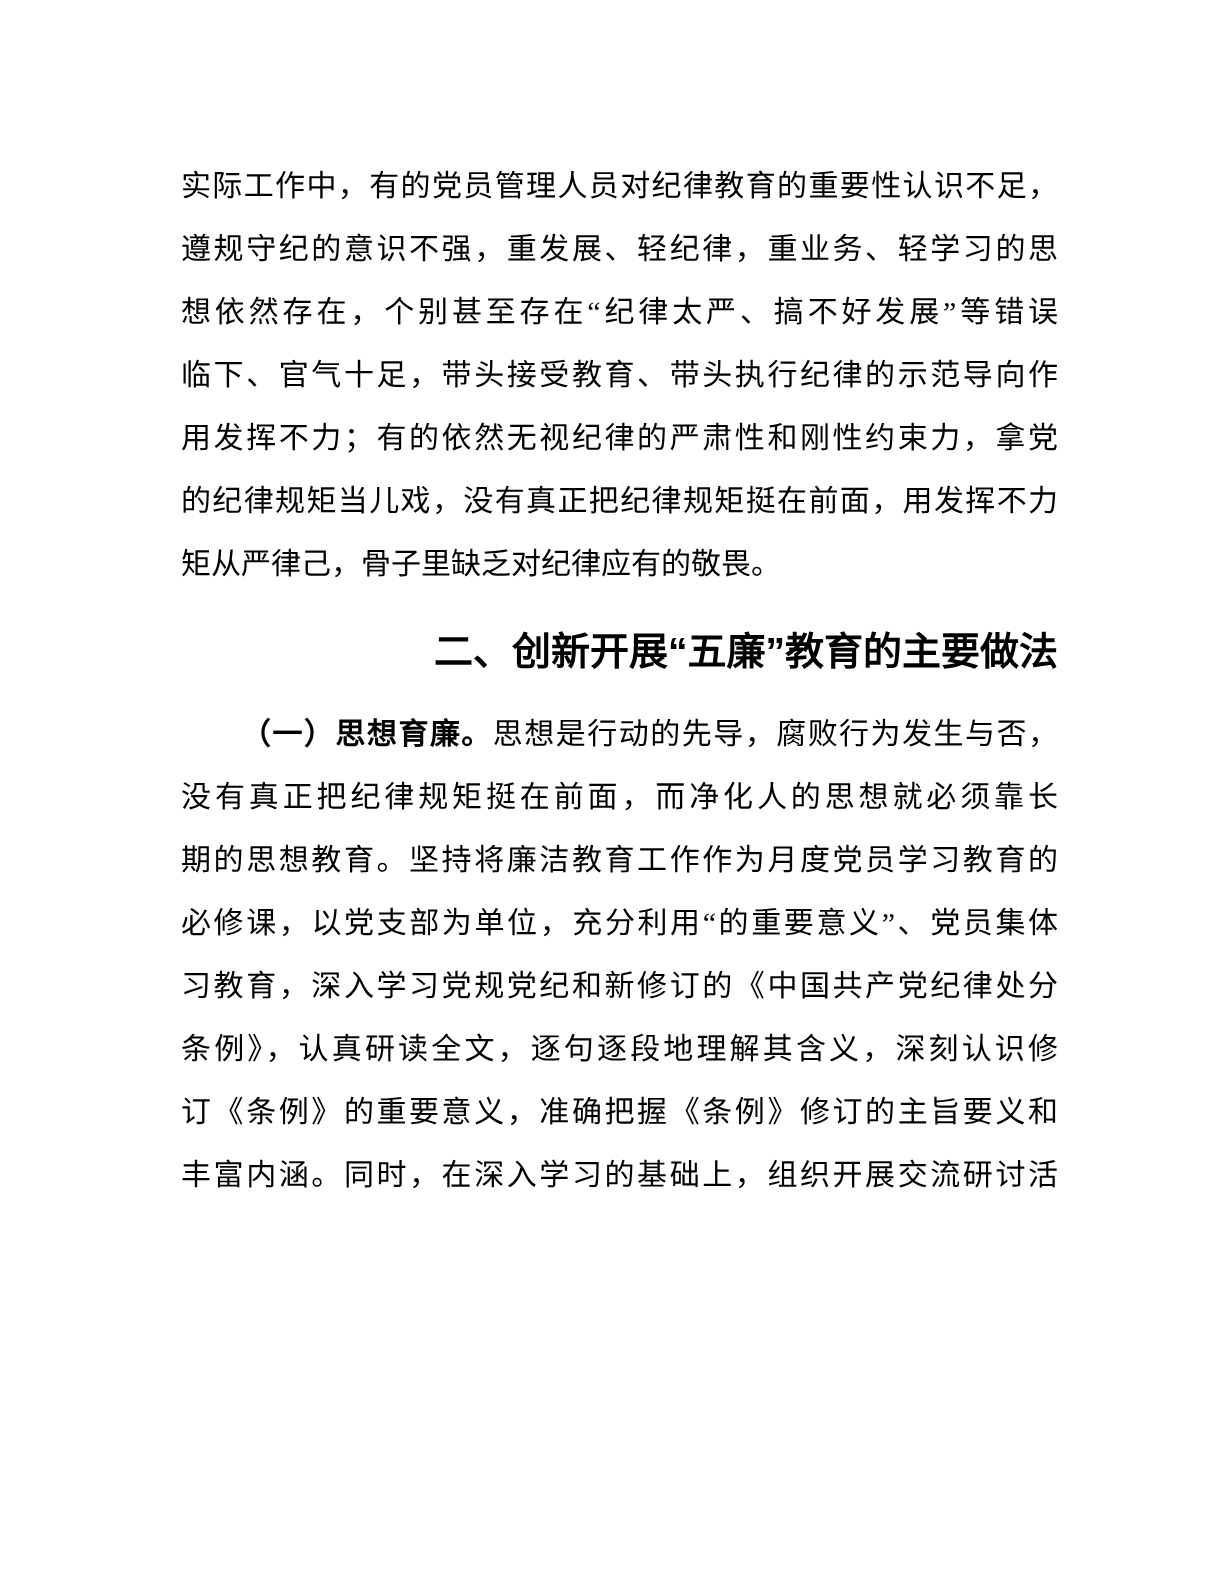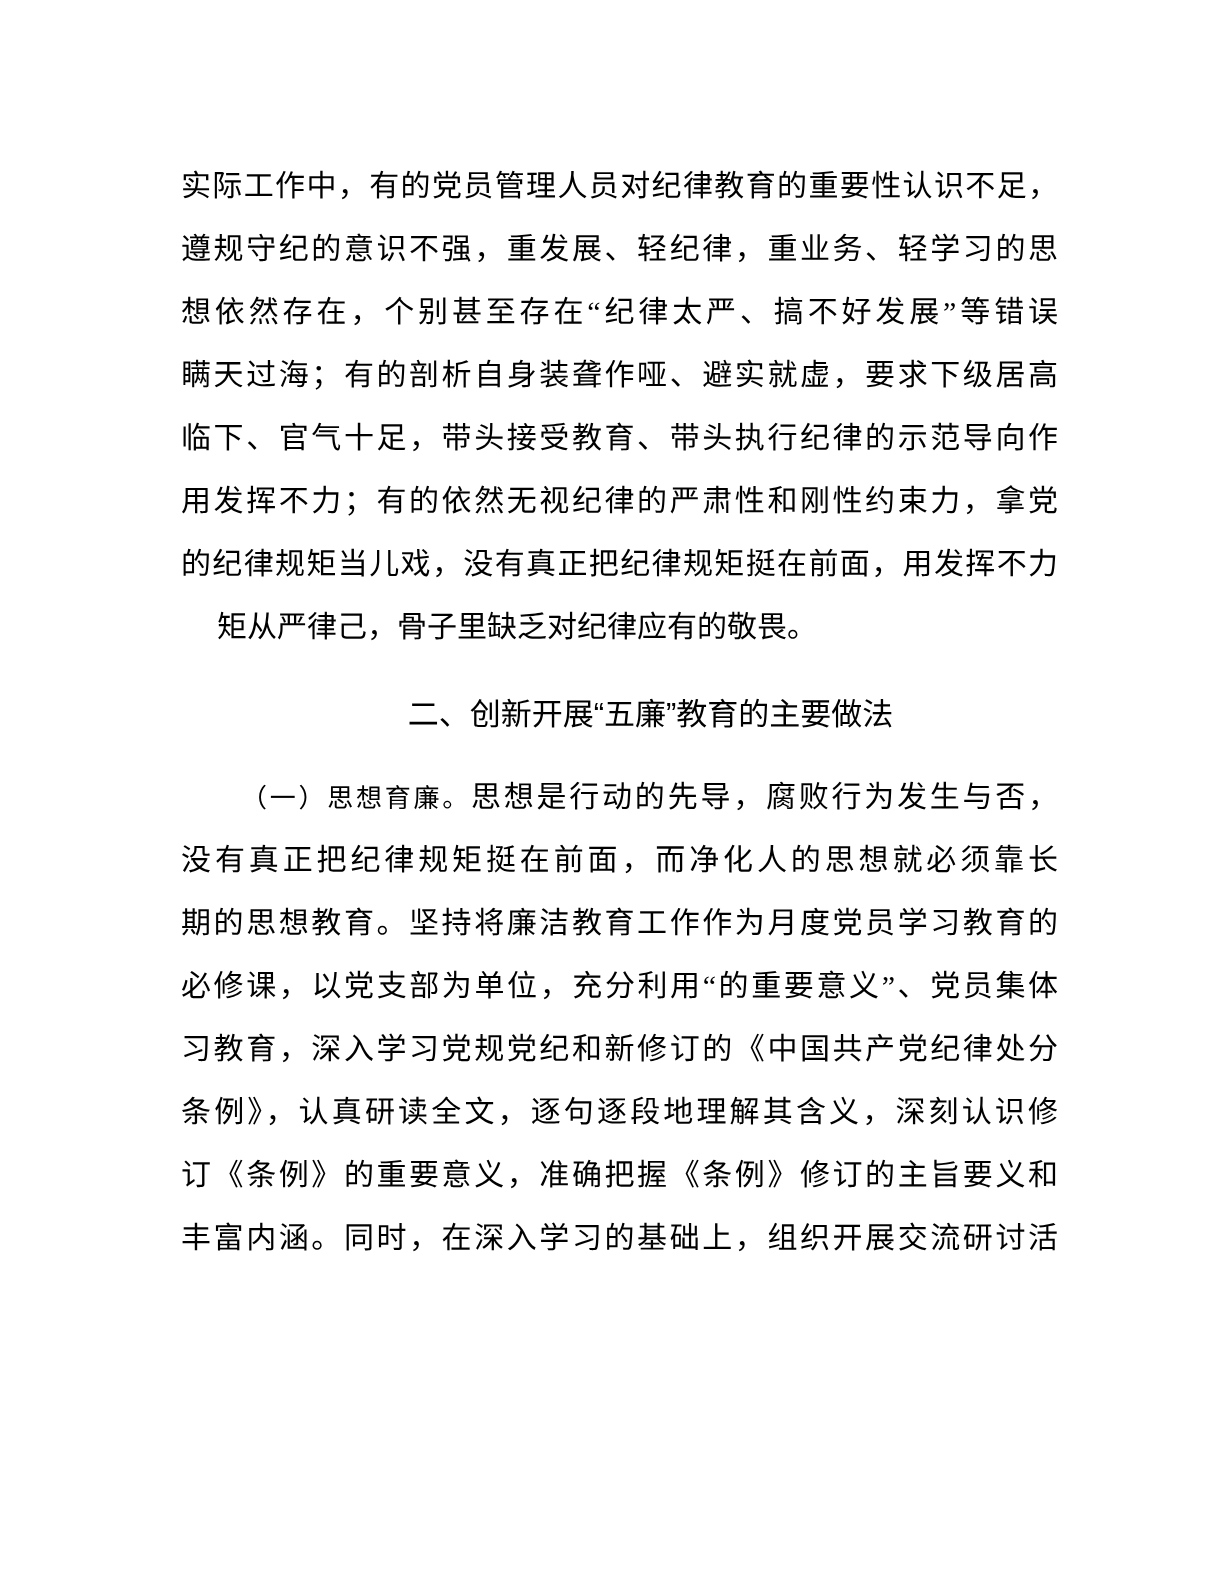--- a/index.html
+++ b/index.html
@@ -34,51 +34,49 @@
     height: 63px;
     text-align: justify;
     text-align-last: justify;
     text-justify: inter-character;
     white-space: nowrap;
     overflow: hidden;
   }
   
   .para.short-end .line-last {
     text-align-last: left;
-    margin-left: 36px;
   }
   .section-heading {
     font-family: "Liberation Sans", "DejaVu Sans", sans-serif;
-    font-weight: normal;
-    font-size: 31px;
+    font-weight: bold;
+    font-size: 39px;
     line-height: 63px;
     margin: 25px 0 19px 0;
     padding-left: 62px;
-    text-align: center;
+    text-align: right;
     white-space: nowrap;
   }
   .first-line {
     padding-left: 60px;
   }
   .lead-bold {
     font-family: "Liberation Sans", "DejaVu Sans", sans-serif;
-    font-weight: normal;
-    font-size: 26px;
+    font-weight: bold;
+    font-size: 30px;
   }
 </style>
 </head>
 <body>
 
 <div class="page body-text">
 
   <div class="para short-end">
       <div class="line">实际工作中，有的党员管理人员对纪律教育的重要性认识不足，</div>
       <div class="line">遵规守纪的意识不强，重发展、轻纪律，重业务、轻学习的思</div>
       <div class="line">想依然存在，个别甚至存在“纪律太严、搞不好发展”等错误</div>
-      <div class="line">瞒天过海；有的剖析自身装聋作哑、避实就虚，要求下级居高</div>
       <div class="line">临下、官气十足，带头接受教育、带头执行纪律的示范导向作</div>
       <div class="line">用发挥不力；有的依然无视纪律的严肃性和刚性约束力，拿党</div>
       <div class="line">的纪律规矩当儿戏，没有真正把纪律规矩挺在前面，用发挥不力</div>
       <div class="line line-last">矩从严律己，骨子里缺乏对纪律应有的敬畏。</div>
     </div>
 
   <h2 class="section-heading">
     <span>二、创新开展“五廉”教育的主要做法</span>
   </h2>
 

